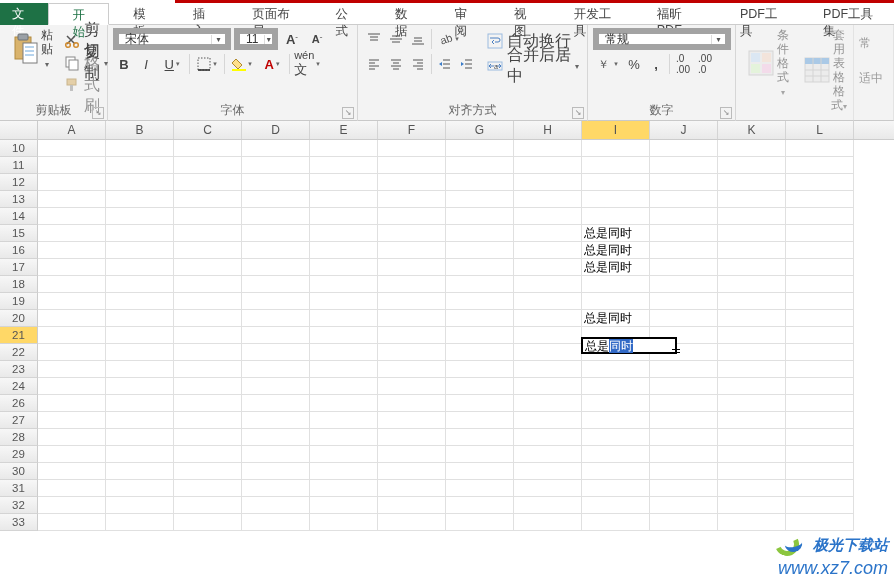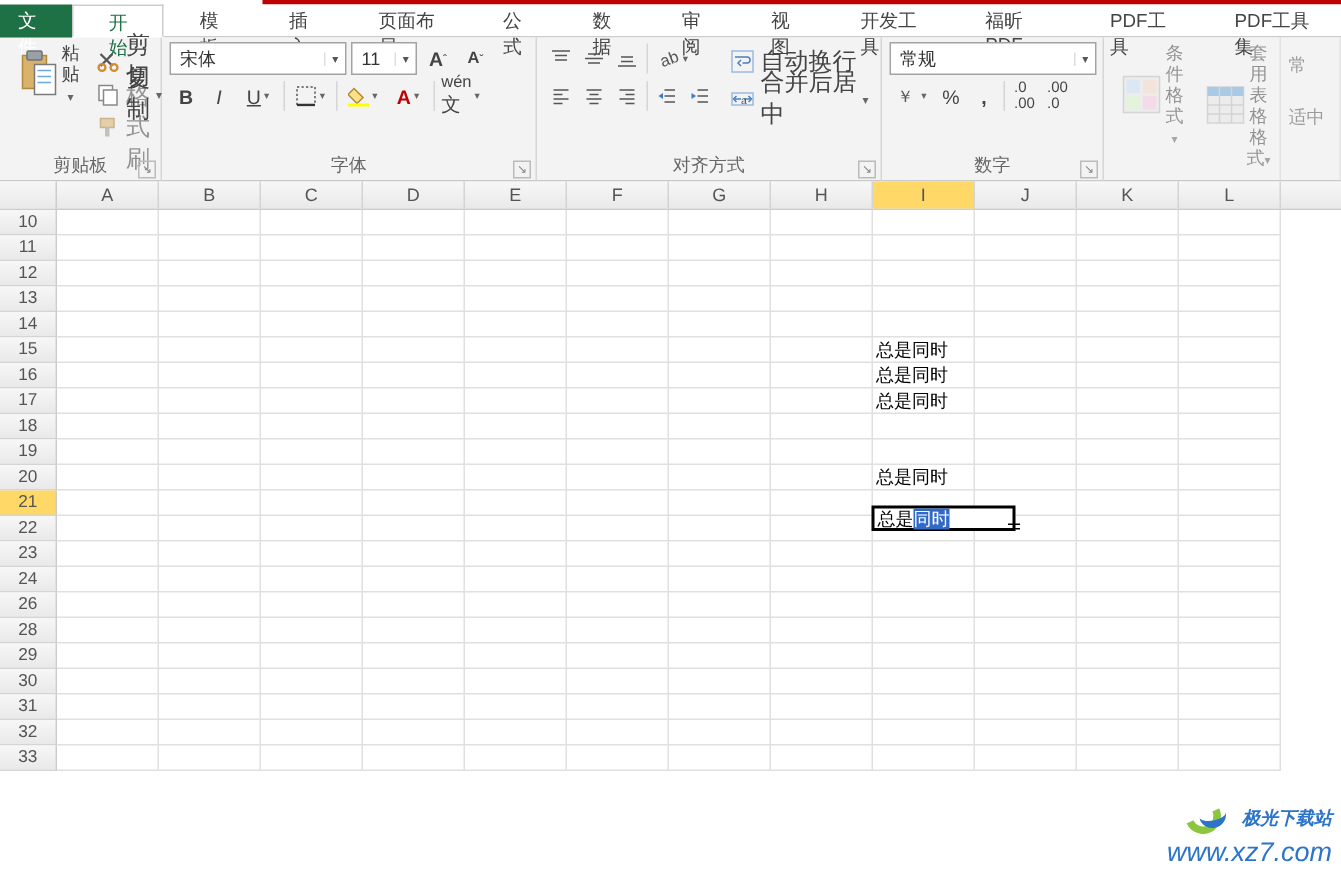--- a/index.html
+++ b/index.html
@@ -25,21 +25,21 @@
   .bigbtn .ic { width:32px; height:32px; margin-bottom:2px; display:flex; align-items:center; justify-content:center; }
   .bigbtn .lbl { font-size:12px; color:#444; text-align:center; line-height:14px; }
   .drop-tri { font-size:8px; color:#666; }
 
   .smallrow { display:flex; align-items:center; height:22px; gap:4px; padding:0 3px; cursor:pointer; }
   .smallrow .ic { width:16px; height:16px; display:flex; align-items:center; justify-content:center; }
   .smallrow .lbl { font-size:16px; color:#444; }
 
   .col { display:flex; flex-direction:column; }
 
-  .combo { height:22px; border:1px solid #a3a3a3; background:#fff; display:flex; align-items:center; font-size:12px; color:#333; }
+  .combo { height:22px; border:6px solid #a3a3a3; background:#fff; display:flex; align-items:center; font-size:12px; color:#333; }
   .combo span { padding:0 6px; flex:1; }
   .combo .arr { width:14px; text-align:center; border-left:1px solid #ddd; font-size:8px; color:#555; }
 
   .ibtn { width:22px; height:22px; display:flex; align-items:center; justify-content:center; cursor:pointer; font-size:13px; color:#444; }
   .ibtn.sd { width:30px; }
   .ibtn .arr { font-size:7px; color:#666; margin-left:2px; }
   .sep { width:1px; background:#d6d6d6; height:20px; margin:1px 2px; }
 
   .disabled { opacity:0.55; }
 
@@ -60,21 +60,21 @@
   .edithandle { position:absolute; right:-5px; bottom:-5px; width:10px; height:10px; }
   .edithandle:after { content:""; position:absolute; left:2px; top:5px; width:8px; border-top:1px solid #000; }
   .edithandle:before { content:""; position:absolute; left:2px; top:2px; width:8px; border-top:1px solid #000; }
 
   
   .watermark { position:absolute; right:6px; bottom:6px; text-align:right; font-size:14px; color:#3a6fb7; }
   .watermark .top { display:flex; align-items:center; justify-content:flex-end; gap:6px; }
   .g-swoosh { width:34px; height:26px; position:relative; }
   .g-swoosh .a { position:absolute; width:24px; height:24px; border:5px solid #8cc63f; border-left-color:transparent; border-top-color:transparent; border-radius:50%; transform:rotate(20deg); left:2px; top:0; }
   .g-swoosh .b { position:absolute; width:18px; height:10px; border-bottom:5px solid #2b74c9; border-radius:0 0 12px 12px; left:12px; top:10px; transform:rotate(-10deg);}
-  .watermark .cn { font-weight:bold; color:#2b74c9; font-style:italic; font-size:12px; text-shadow:0 0 1px #fff; }
+  .watermark .cn { font-weight:bold; color:#2b74c9; font-style:italic; font-size:15px; text-shadow:0 0 1px #fff; }
   .watermark .url { font-size:18px; color:#2b74c9; font-style:italic; }
 
   svg { display:block; }
 </style>
 </head>
 <body>
 
 <div class="redbar"></div>
 
 <div class="tabs">
@@ -632,20 +632,35 @@
         <div class="cell"></div>
         <div class="cell"></div>
         <div class="cell"></div>
         <div class="cell"></div>
         <div class="cell"></div>
         <div class="cell"></div>
         <div class="cell"></div>
         <div class="cell"></div>
       </div>
       <div class="rw">
+        <div class="rh">27</div>
+        <div class="cell"></div>
+        <div class="cell"></div>
+        <div class="cell"></div>
+        <div class="cell"></div>
+        <div class="cell"></div>
+        <div class="cell"></div>
+        <div class="cell"></div>
+        <div class="cell"></div>
+        <div class="cell"></div>
+        <div class="cell"></div>
+        <div class="cell"></div>
+        <div class="cell"></div>
+      </div>
+      <div class="rw">
         <div class="rh">28</div>
         <div class="cell"></div>
         <div class="cell"></div>
         <div class="cell"></div>
         <div class="cell"></div>
         <div class="cell"></div>
         <div class="cell"></div>
         <div class="cell"></div>
         <div class="cell"></div>
         <div class="cell"></div>

